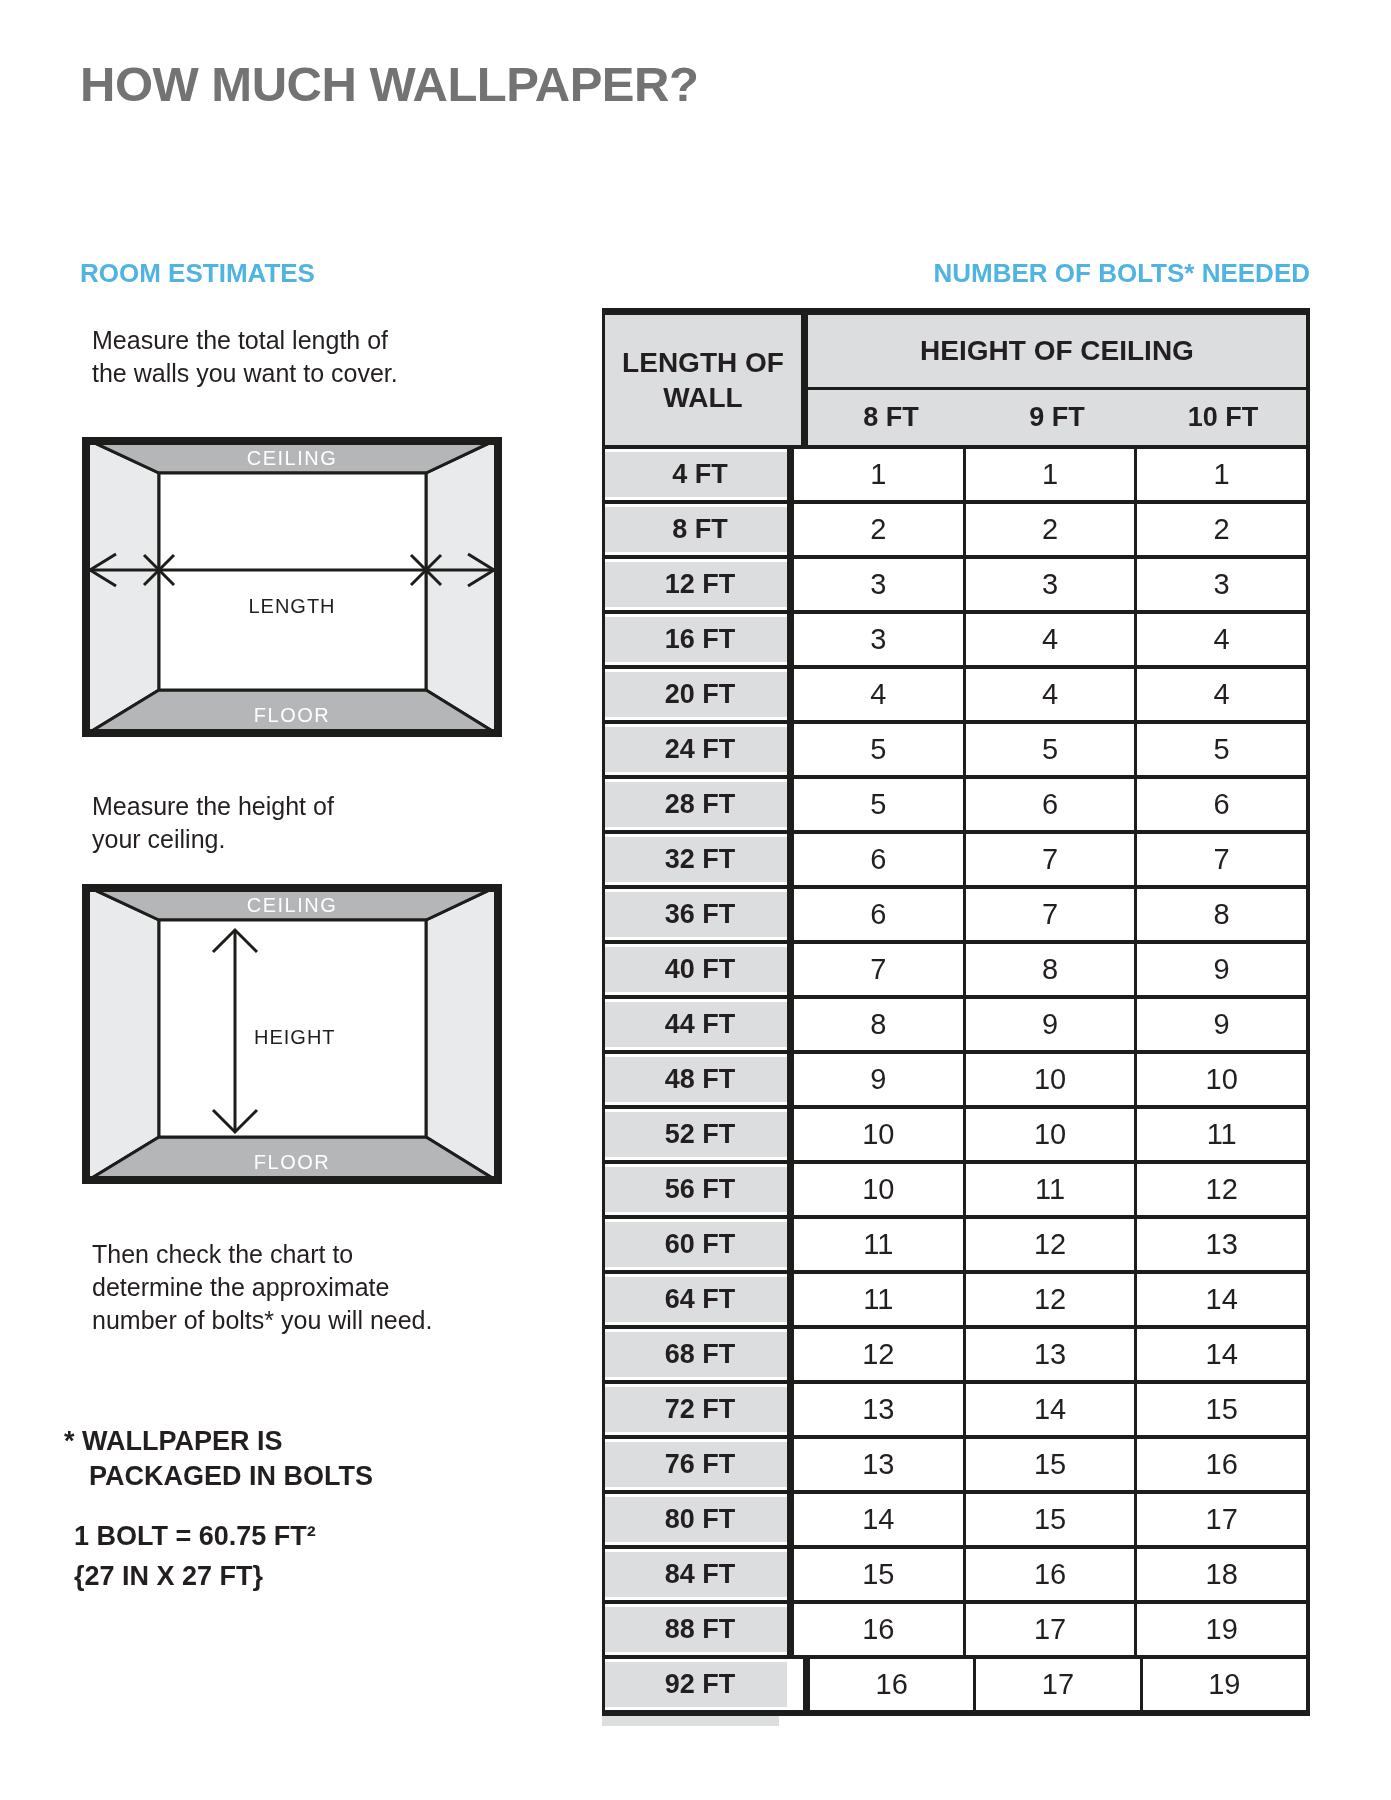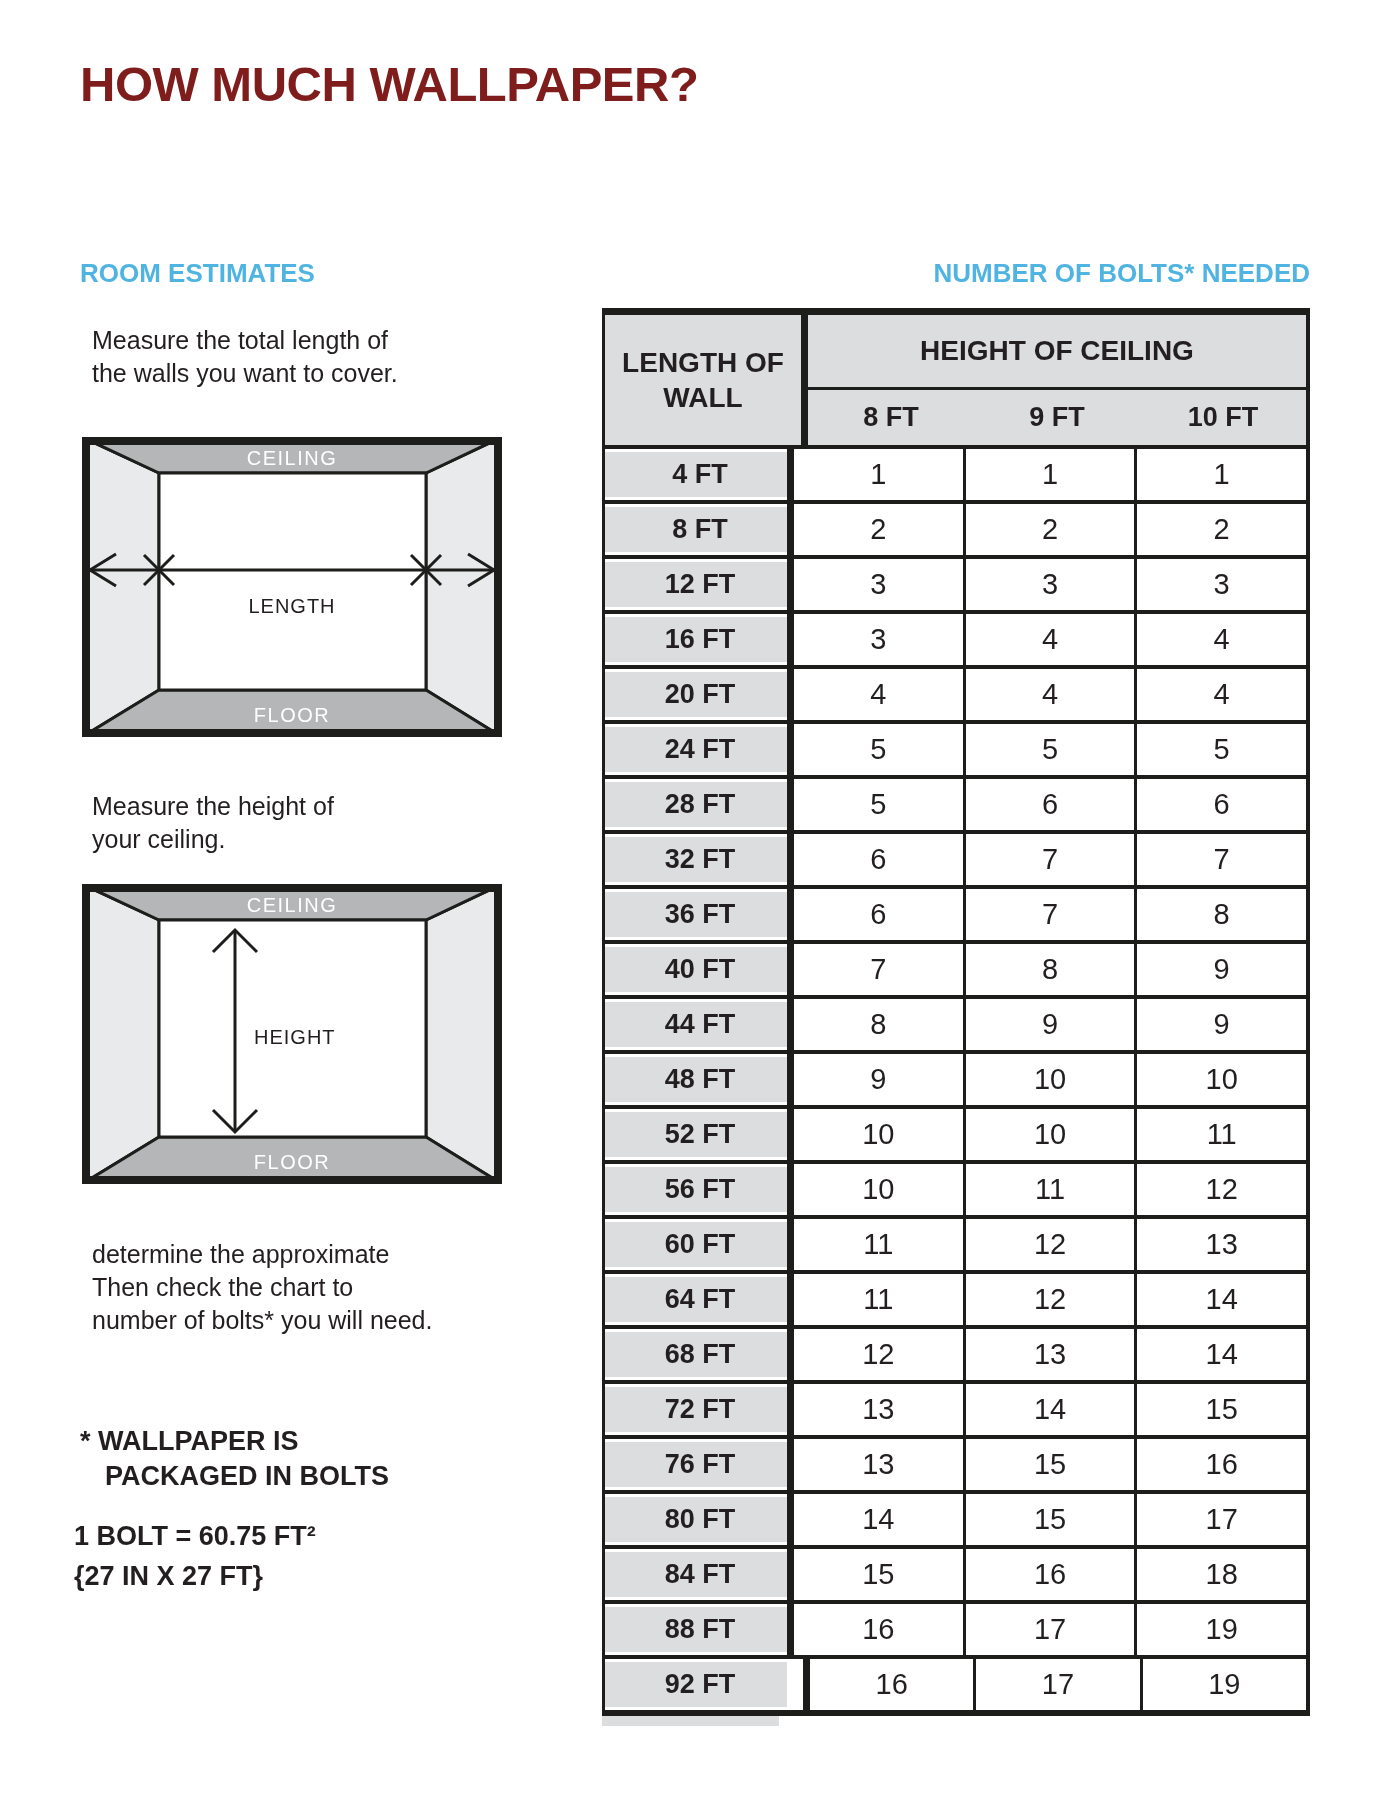--- a/index.html
+++ b/index.html
@@ -4,37 +4,37 @@
 <style>
   html,body { margin:0; padding:0; }
   body {
     width:1391px; height:1800px; position:relative;
     background:#ffffff; color:#231f20;
     font-family:"Liberation Sans", sans-serif;
     overflow:hidden;
   }
   .title {
     position:absolute; left:80px; top:56px; margin:0;
-    font-size:49px; font-weight:bold; color:#7f1d1d; letter-spacing:-0.5px;
+    font-size:49px; font-weight:bold; color:#737373; letter-spacing:-0.5px;
   }
   .sec-h {
     position:absolute; margin:0;
     font-size:26px; font-weight:bold; color:#4fb4e1; letter-spacing:0;
   }
   .room-h { left:80px; top:258px; }
   .table-h { left:602px; top:258px; width:708px; text-align:right; }
   .step { position:absolute; left:80px; margin:12px; font-size:25px; line-height:33px; }
   .step span { display:block; }
   .step1 { top:312px; }
   .step2 { top:778px; }
   .step3 { top:1226px; }
   .diagram { position:absolute; left:82px; width:420px; height:300px; }
   .d1 { top:437px; }
   .d2 { top:884px; }
-  .footnote { position:absolute; left:80px; top:1424px; margin:0;
+  .footnote { position:absolute; left:64px; top:1424px; margin:0;
     font-size:27px; font-weight:bold; line-height:35px; }
   .footnote span { display:block; }
   .footnote .fn2 { padding-left:25px; }
   .boltinfo { position:absolute; left:74px; top:1516px; margin:0;
     font-size:27px; font-weight:bold; line-height:40px; }
   .boltinfo span { display:block; }
 
   
   .btable {
     position:absolute; left:602px; top:308px; width:708px;
@@ -133,22 +133,22 @@
       <line x1="153" y1="46" x2="153" y2="248"></line>
       <polyline points="131,68 153,46 175,68"></polyline>
       <polyline points="131,226 153,248 175,226"></polyline>
     </g>
     <text class="svg-dim-label" x="172" y="160" text-anchor="start">HEIGHT</text>
     <rect x="4" y="4" width="412" height="292" fill="none" stroke="#1d1d1b" stroke-width="8"></rect>
   </svg>
 </div>
 
 <p class="step step3">
+  <span>Then check the chart to</span>
   <span>determine the approximate</span>
-  <span>Then check the chart to</span>
   <span>number of bolts* you will need.</span>
 </p>
 
 <p class="footnote">
   <span class="fn1">* WALLPAPER IS</span>
   <span class="fn2">PACKAGED IN BOLTS</span>
 </p>
 
 <p class="boltinfo">
   <span>1 BOLT = 60.75 FT²</span>

